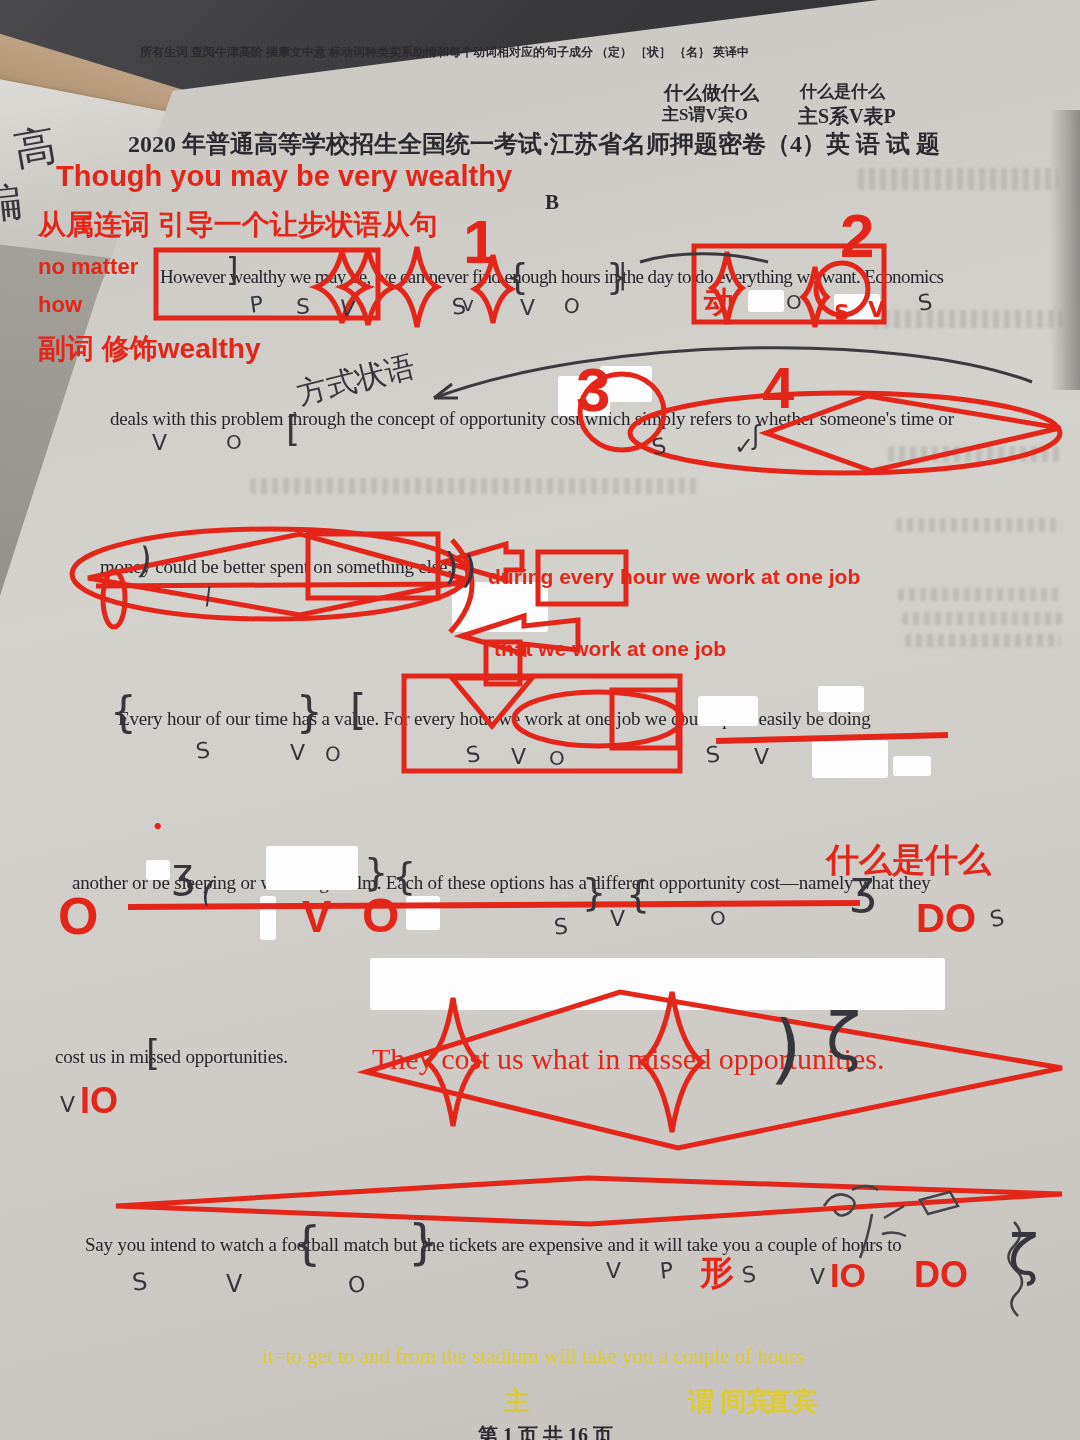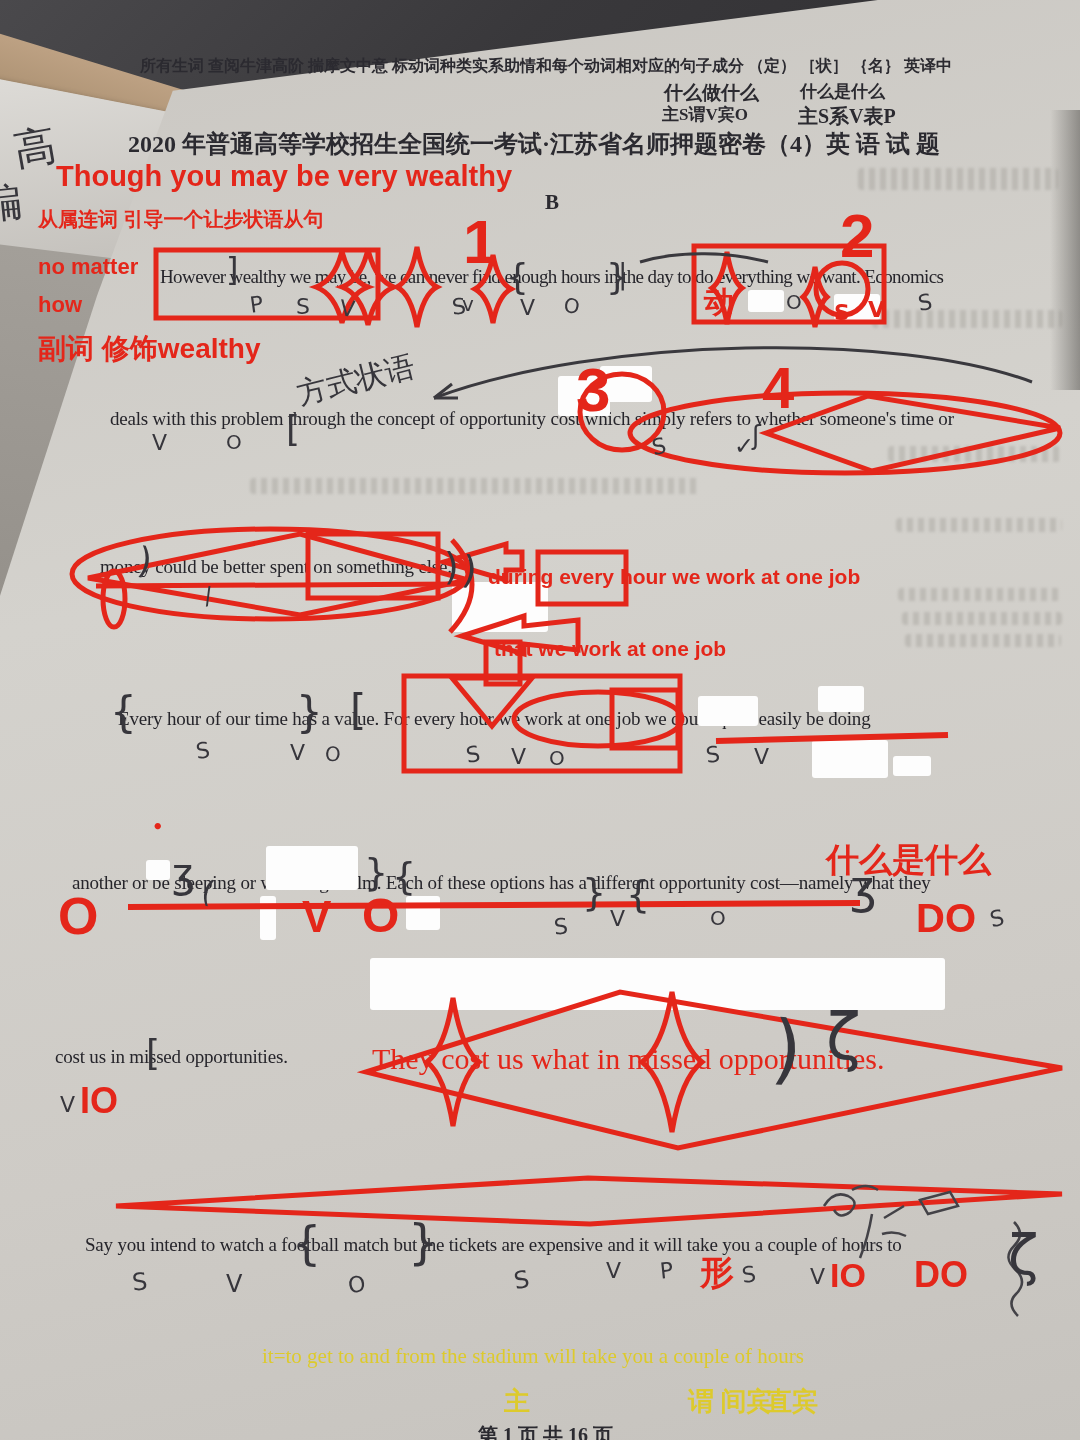--- a/index.html
+++ b/index.html
@@ -45,21 +45,21 @@
 
   <div class="ghost" style="left:858px;top:168px;width:200px;height:22px"></div>
   <div class="ghost" style="left:872px;top:310px;width:190px;height:18px"></div>
   <div class="ghost" style="left:888px;top:446px;width:172px;height:16px"></div>
   <div class="ghost" style="left:896px;top:518px;width:166px;height:14px"></div>
   <div class="ghost" style="left:898px;top:588px;width:162px;height:13px"></div>
   <div class="ghost" style="left:902px;top:612px;width:160px;height:13px"></div>
   <div class="ghost" style="left:905px;top:634px;width:156px;height:13px"></div>
   <div class="ghost" style="left:250px;top:478px;width:450px;height:16px"></div>
 
-  <div class="hdr" style="left:140px;top:56px;font-size:16px">所有生词 查阅牛津高阶 揣摩文中意 标动词种类实系助情和每个动词相对应的句子成分 （定） ［状］ ｛名｝ 英译中</div>
+  <div class="hdr" style="left:140px;top:44px;font-size:12px">所有生词 查阅牛津高阶 揣摩文中意 标动词种类实系助情和每个动词相对应的句子成分 （定） ［状］ ｛名｝ 英译中</div>
   <div class="hdr" style="left:664px;top:80px;font-size:19px">什么做什么</div>
   <div class="hdr" style="left:800px;top:80px;font-size:17px">什么是什么</div>
   <div class="hdr" style="left:662px;top:103px;font-size:17px">主S谓V宾O</div>
   <div class="hdr" style="left:798px;top:103px;font-size:20px">主S系V表P</div>
   <div class="hdr" style="left:128px;top:128px;font-size:24px">2020 年普通高等学校招生全国统一考试·江苏省名师押题密卷（4）英 语 试 题</div>
   <div class="hdr" style="left:545px;top:190px;font-size:21px">B</div>
 
   <div class="pline" style="left:160px;top:266px;letter-spacing:-.6px">However wealthy we may be, we can never find enough hours in the day to do everything we want. Economics</div>
   <div class="pline" style="left:110px;top:408px">deals with this problem through the concept of opportunity cost which simply refers to whether someone's time or</div>
   <div class="pline" style="left:100px;top:556px">money could be better spent on something else.</div>
@@ -133,21 +133,21 @@
     </g>
     <g stroke="#434247" stroke-width="2.5" fill="none">
       <path d="M824,1206 q10,-16 24,-10 q12,6 2,16 q-10,8 -16,-2 M852,1190 q14,-8 26,0"></path>
       <path d="M872,1214 q-4,24 -12,44 M884,1218 l20,-12 M882,1234 q12,-4 24,2"></path>
       <path d="M920,1200 l30,-8 l8,14 l-30,8 z"></path>
       <path d="M1014,1222 q12,12 0,24 q-12,12 2,24 q12,12 0,24 q-10,10 2,22"></path>
     </g>
   </svg>
 
   <div class="red-sans" style="left:56px;top:160px;font-size:29px">Though  you may be very wealthy</div>
-  <div class="red-sans" style="left:38px;top:206px;font-size:20px">从属连词 引导一个让步状语从句</div>
+  <div class="red-sans" style="left:38px;top:206px;font-size:28px">从属连词 引导一个让步状语从句</div>
   <div class="red-sans" style="left:38px;top:254px;font-size:22px">no matter</div>
   <div class="red-sans" style="left:38px;top:292px;font-size:22px">how</div>
   <div class="red-sans" style="left:38px;top:330px;font-size:28px">副词 修饰wealthy</div>
   <div class="red-sans" style="left:488px;top:565px;font-size:21px">during every hour we work at one job</div>
   <div class="red-sans" style="left:494px;top:637px;font-size:21px">that we work at one job</div>
   <div class="red-sans" style="left:826px;top:838px;font-size:33px">什么是什么</div>
   <div class="red-serif" style="left:372px;top:1042px;font-size:30px">They cost us what  in missed opportunities.</div>
 
   <div class="yellow" style="left:262px;top:1344px;font-size:21px">it=to get to and from the stadium  will take you a couple of hours</div>
   <div class="yellow" style="left:504px;top:1384px;font-size:26px;font-weight:bold">主</div>

